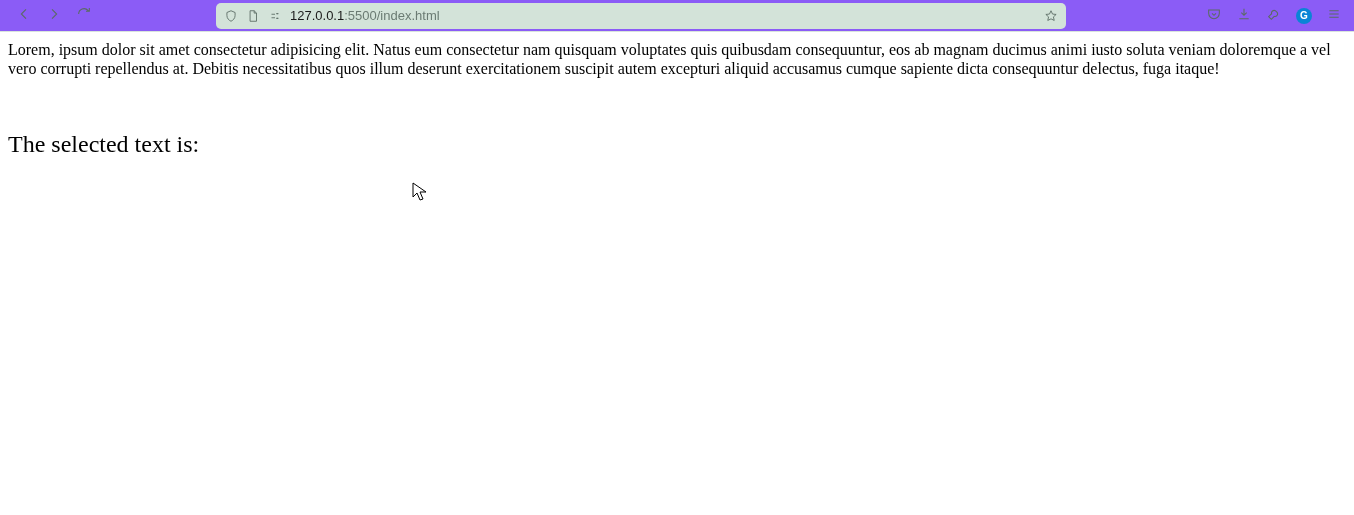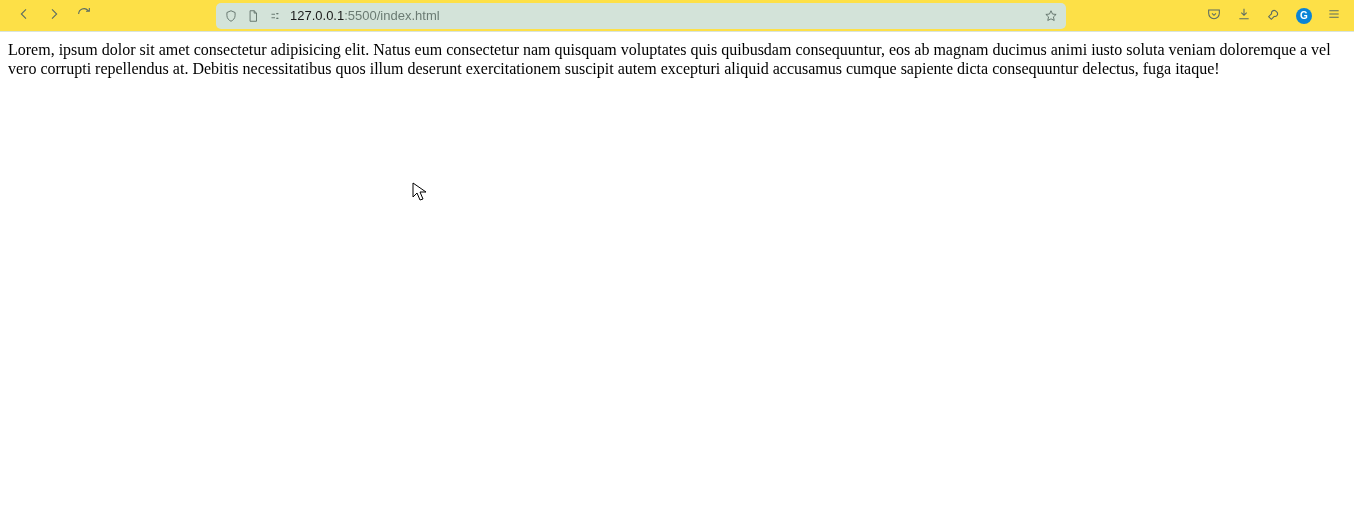--- a/index.html
+++ b/index.html
@@ -6,21 +6,21 @@
   body {
     margin: 0;
     padding: 0;
     font-family: "Times New Roman", Times, serif;
     background: #fff;
     width: 1354px;
   }
   
   .toolbar {
     height: 32px;
-    background: #fde047;
+    background: #8b5cf6;
     display: flex;
     align-items: center;
     padding: 0 6px;
     gap: 4px;
     border-bottom: 1px solid #d9e4dd;
   }
   .nav-group {
     display: flex;
     align-items: center;
     gap: 2px;
@@ -213,19 +213,20 @@
         <svg viewBox="0 0 24 24">
             <path d="M5 7h14M5 12h14M5 17h14"></path>
           </svg>
       </span>
     </div>
   </div>
 </div>
 
 <div class="page">
   <p class="lorem">Lorem, ipsum dolor sit amet consectetur adipisicing elit. Natus eum consectetur nam quisquam voluptates quis quibusdam consequuntur, eos ab magnam ducimus animi iusto soluta veniam doloremque a vel vero corrupti repellendus at. Debitis necessitatibus quos illum deserunt exercitationem suscipit autem excepturi aliquid accusamus cumque sapiente dicta consequuntur delectus, fuga itaque!</p>
+  <h2 class="heading">The selected text is:</h2>
 </div>
 
 <div class="cursor">
   <svg viewBox="0 0 16 20">
       <path d="M1 1l0 14 4-4 3 7 3-1-3-7 6 0z"></path>
     </svg>
 </div>
 
 </body></html>

